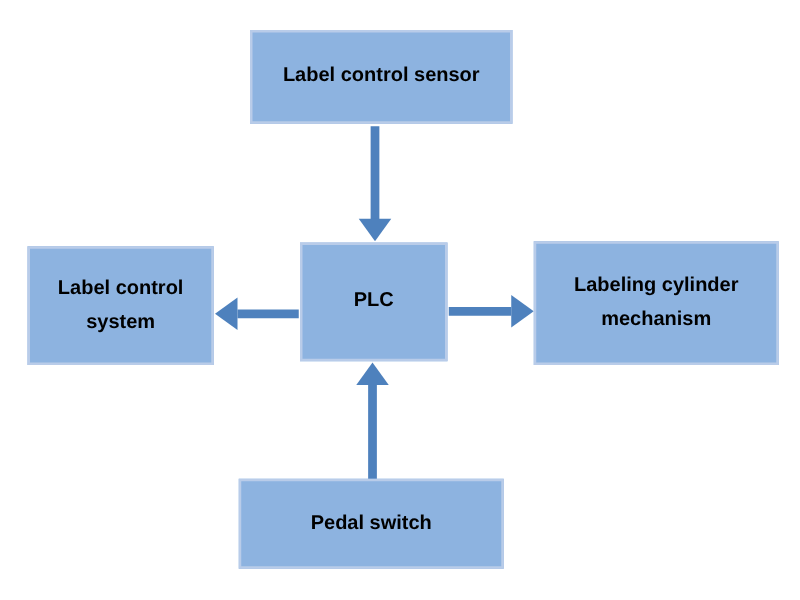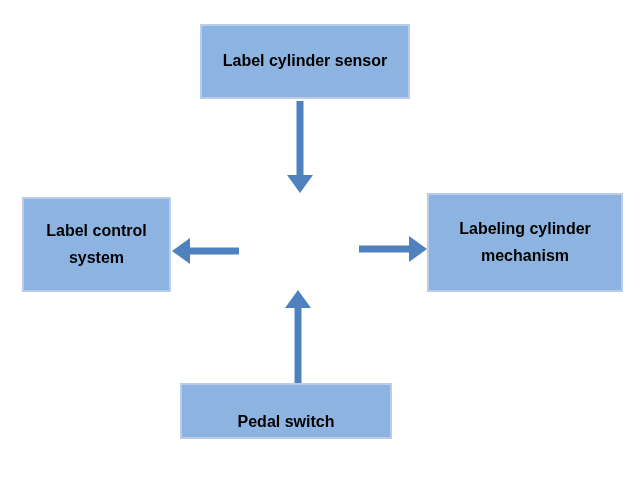--- a/index.html
+++ b/index.html
@@ -27,21 +27,21 @@
     display: flex;
     align-items: center;
     justify-content: center;
     text-align: center;
     padding: 2px 10px;
   }
   #node-sensor   { left: 200px; top: 24px;  width: 210px; height: 75px; }
   #node-motor    { left: 22px;  top: 197px; width: 149px; height: 95px; }
   #node-plc      { left: 240px; top: 194px; width: 118px; height: 95px; }
   #node-cylinder { left: 427px; top: 193px; width: 196px; height: 99px; }
-  #node-pedal    { left: 180px; top: 383px; width: 212px; height: 56px; align-items: flex-end; }
+  #node-pedal    { left: 191px; top: 383px; width: 212px; height: 72px; }
   #arrow-layer {
     position: absolute;
     left: 0; top: 0;
     width: 640px;
     height: 480px;
     pointer-events: none;
   }
 </style>
 </head>
 <body>
@@ -65,27 +65,30 @@
       <polygon points="427,249 409,236 409,262" fill="#4e81bd"></polygon>
     </g>
 
     <g>
       <line x1="298" y1="386" x2="298" y2="307" stroke-width="7" stroke="#4e81bd"></line>
       <polygon points="298,290 285,308 311,308" fill="#4e81bd"></polygon>
     </g>
   </svg>
 
   <div id="node-sensor" class="node">
-    <span>Label cylinder sensor</span>
+    <span>Label control sensor</span>
   </div>
 
   <div id="node-motor" class="node">
     <span>Label control system</span>
   </div>
 
+  <div id="node-plc" class="node">
+    <span>PLC</span>
+  </div>
 
   <div id="node-cylinder" class="node">
     <span>Labeling cylinder mechanism</span>
   </div>
 
   <div id="node-pedal" class="node">
     <span>Pedal switch</span>
   </div>
 
 </div>

